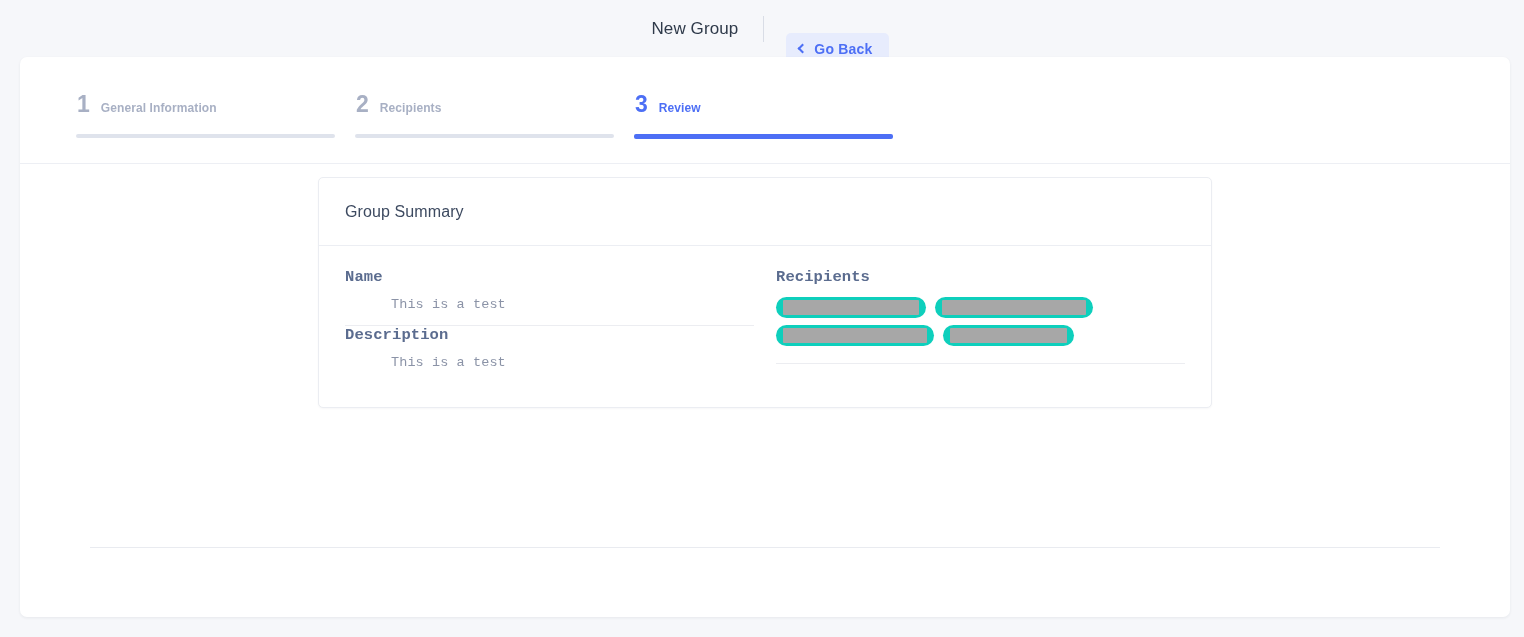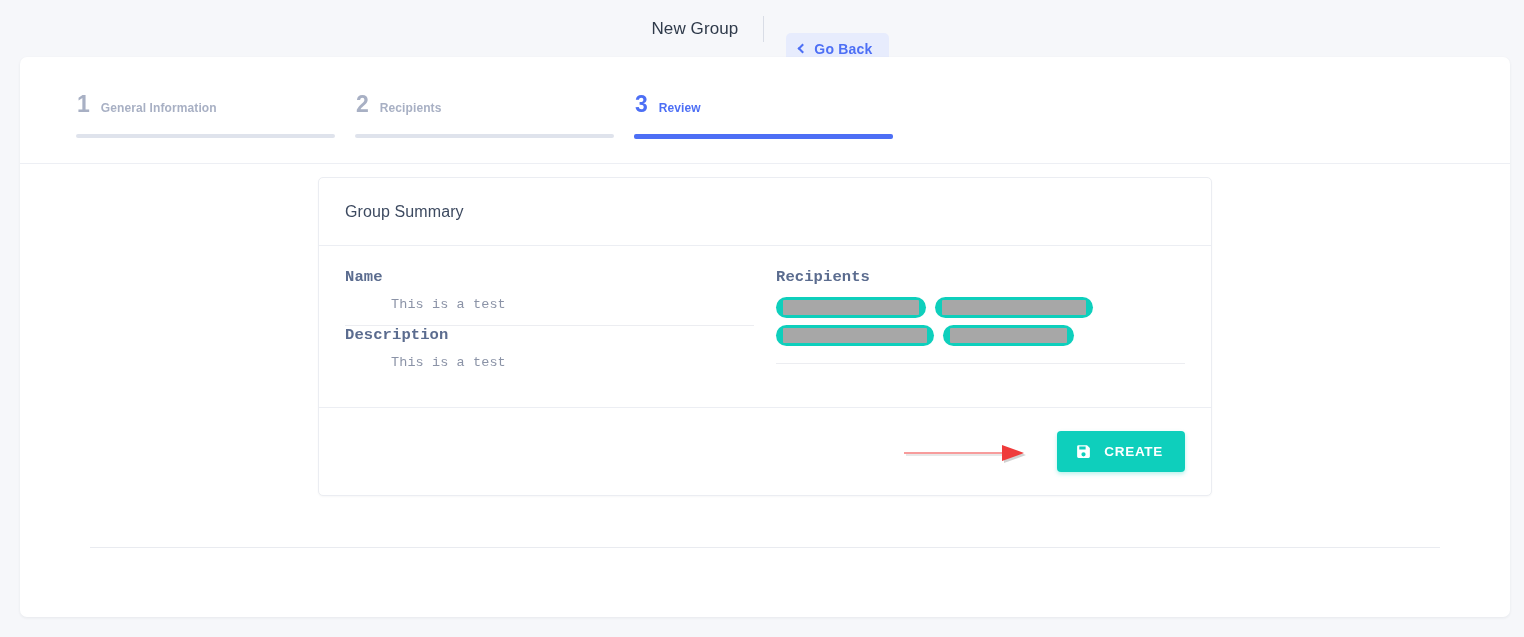--- a/index.html
+++ b/index.html
@@ -313,31 +313,16 @@
             <span class="chip-redaction" style="width:144px"></span>
           </div>
           <div class="chip">
             <span class="chip-redaction" style="width:117px"></span>
           </div>
         </div>
         <div class="field-divider"></div>
       </div>
     </div>
 
-    <div class="summary-footer">
-      <svg class="arrow" viewBox="0 0 126 26">
-        <g transform="translate(0,2)">
-          <path d="M2 11.5 L100 11.5 L100 4 L122 12 L100 20 L100 12.5 L2 12.5 Z" fill="#000" opacity="0.18" transform="translate(2,2)"></path>
-          <path d="M2 11.5 L100 11.5 L100 4 L122 12 L100 20 L100 12.5 L2 12.5 Z" fill="#ef3b3b"></path>
-        </g>
-      </svg>
-
-      <button class="create-btn">
-        <svg class="save-icon" width="17" height="17" viewBox="0 0 24 24" fill="#ffffff">
-          <path d="M19 3H5a2 2 0 0 0-2 2v14a2 2 0 0 0 2 2h14a2 2 0 0 0 2-2V7l-4-4zm-7 16a3 3 0 1 1 0-6 3 3 0 0 1 0 6zm3-10H6V5h9v4z"></path>
-        </svg>
-        <span>CREATE</span>
-      </button>
-    </div>
   </div>
 
   <div class="bottom-divider"></div>
 </div>
 
 </body></html>

